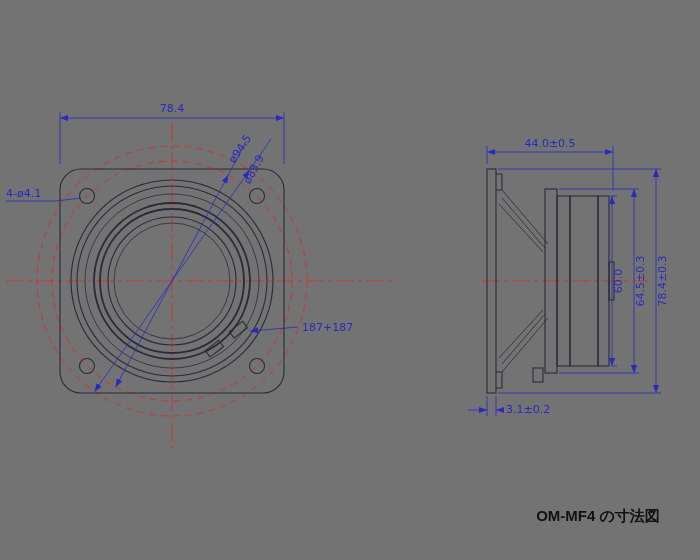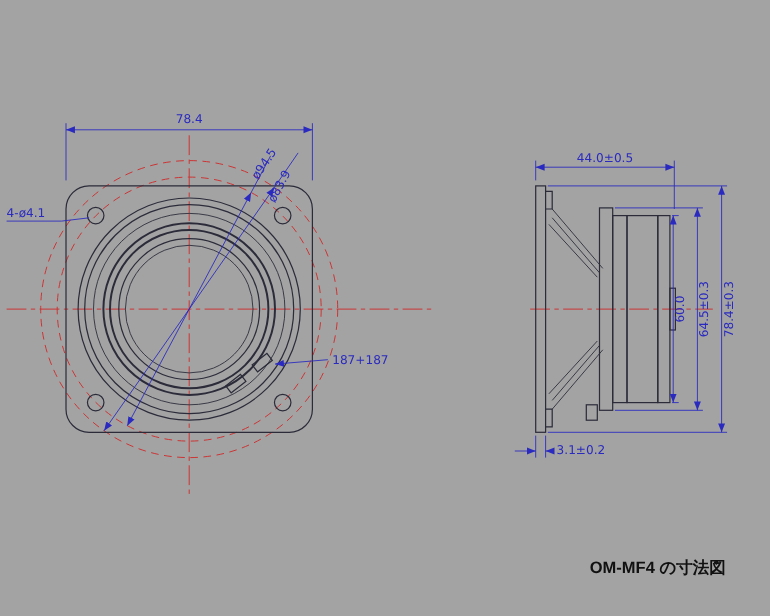--- a/index.html
+++ b/index.html
@@ -1,16 +1,16 @@
 <!DOCTYPE html>
 <html><head>
 <meta charset="utf-8">
 <style>
   html,body{margin:0;padding:0;background:#ffffff;}
-  .stage{position:relative;width:700px;height:560px;background:#a3a3a3;overflow:hidden;
+  .stage{position:relative;width:700px;height:560px;background:#737373;overflow:hidden;
          font-family:"DejaVu Sans","Liberation Sans",sans-serif;}
   svg{display:block;}
   .obj{stroke:#2b2b3a;stroke-width:1.1;fill:none;}
   .obj .thin{stroke-width:0.8;}
   .obj .thick{stroke-width:1.8;}
   .cl{stroke:#cc3333;stroke-width:0.9;fill:none;}
   .cl .circ{stroke-dasharray:7 5;}
   .cl .line{stroke-dasharray:18 4 4 4;}
   .dim{stroke:#2a2ac0;stroke-width:0.8;fill:none;}
   .dimtxt{fill:#2a2ac0;font-size:11px;stroke:none;font-family:"DejaVu Sans",sans-serif;}

